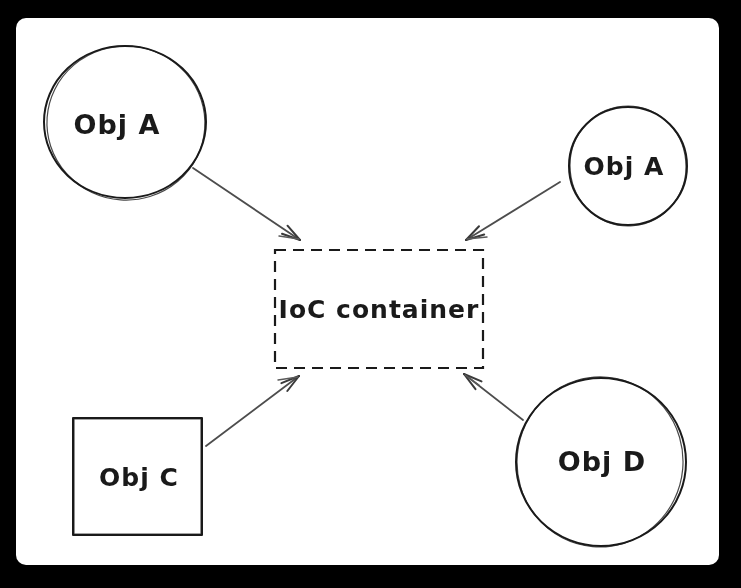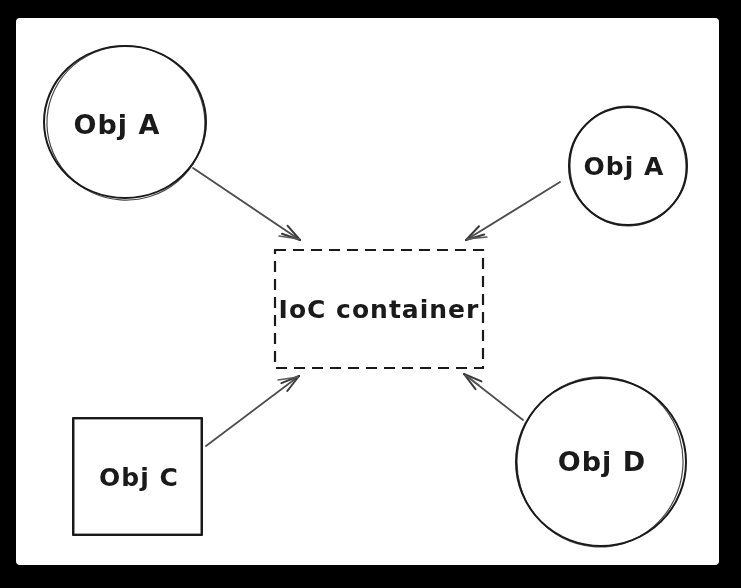--- a/index.html
+++ b/index.html
@@ -17,21 +17,21 @@
     height: 588px;
     background: #000000;
   }
   .canvas {
     position: absolute;
     left: 16px;
     top: 18px;
     width: 703px;
     height: 547px;
     background: #ffffff;
-    border-radius: 4px;
+    border-radius: 10px;
     text-align: center;
   }
   svg { display: block; }
   .sketch {
     fill: none;
     stroke: #1a1a1a;
     stroke-width: 2;
     stroke-linecap: round;
     stroke-linejoin: round;
   }

